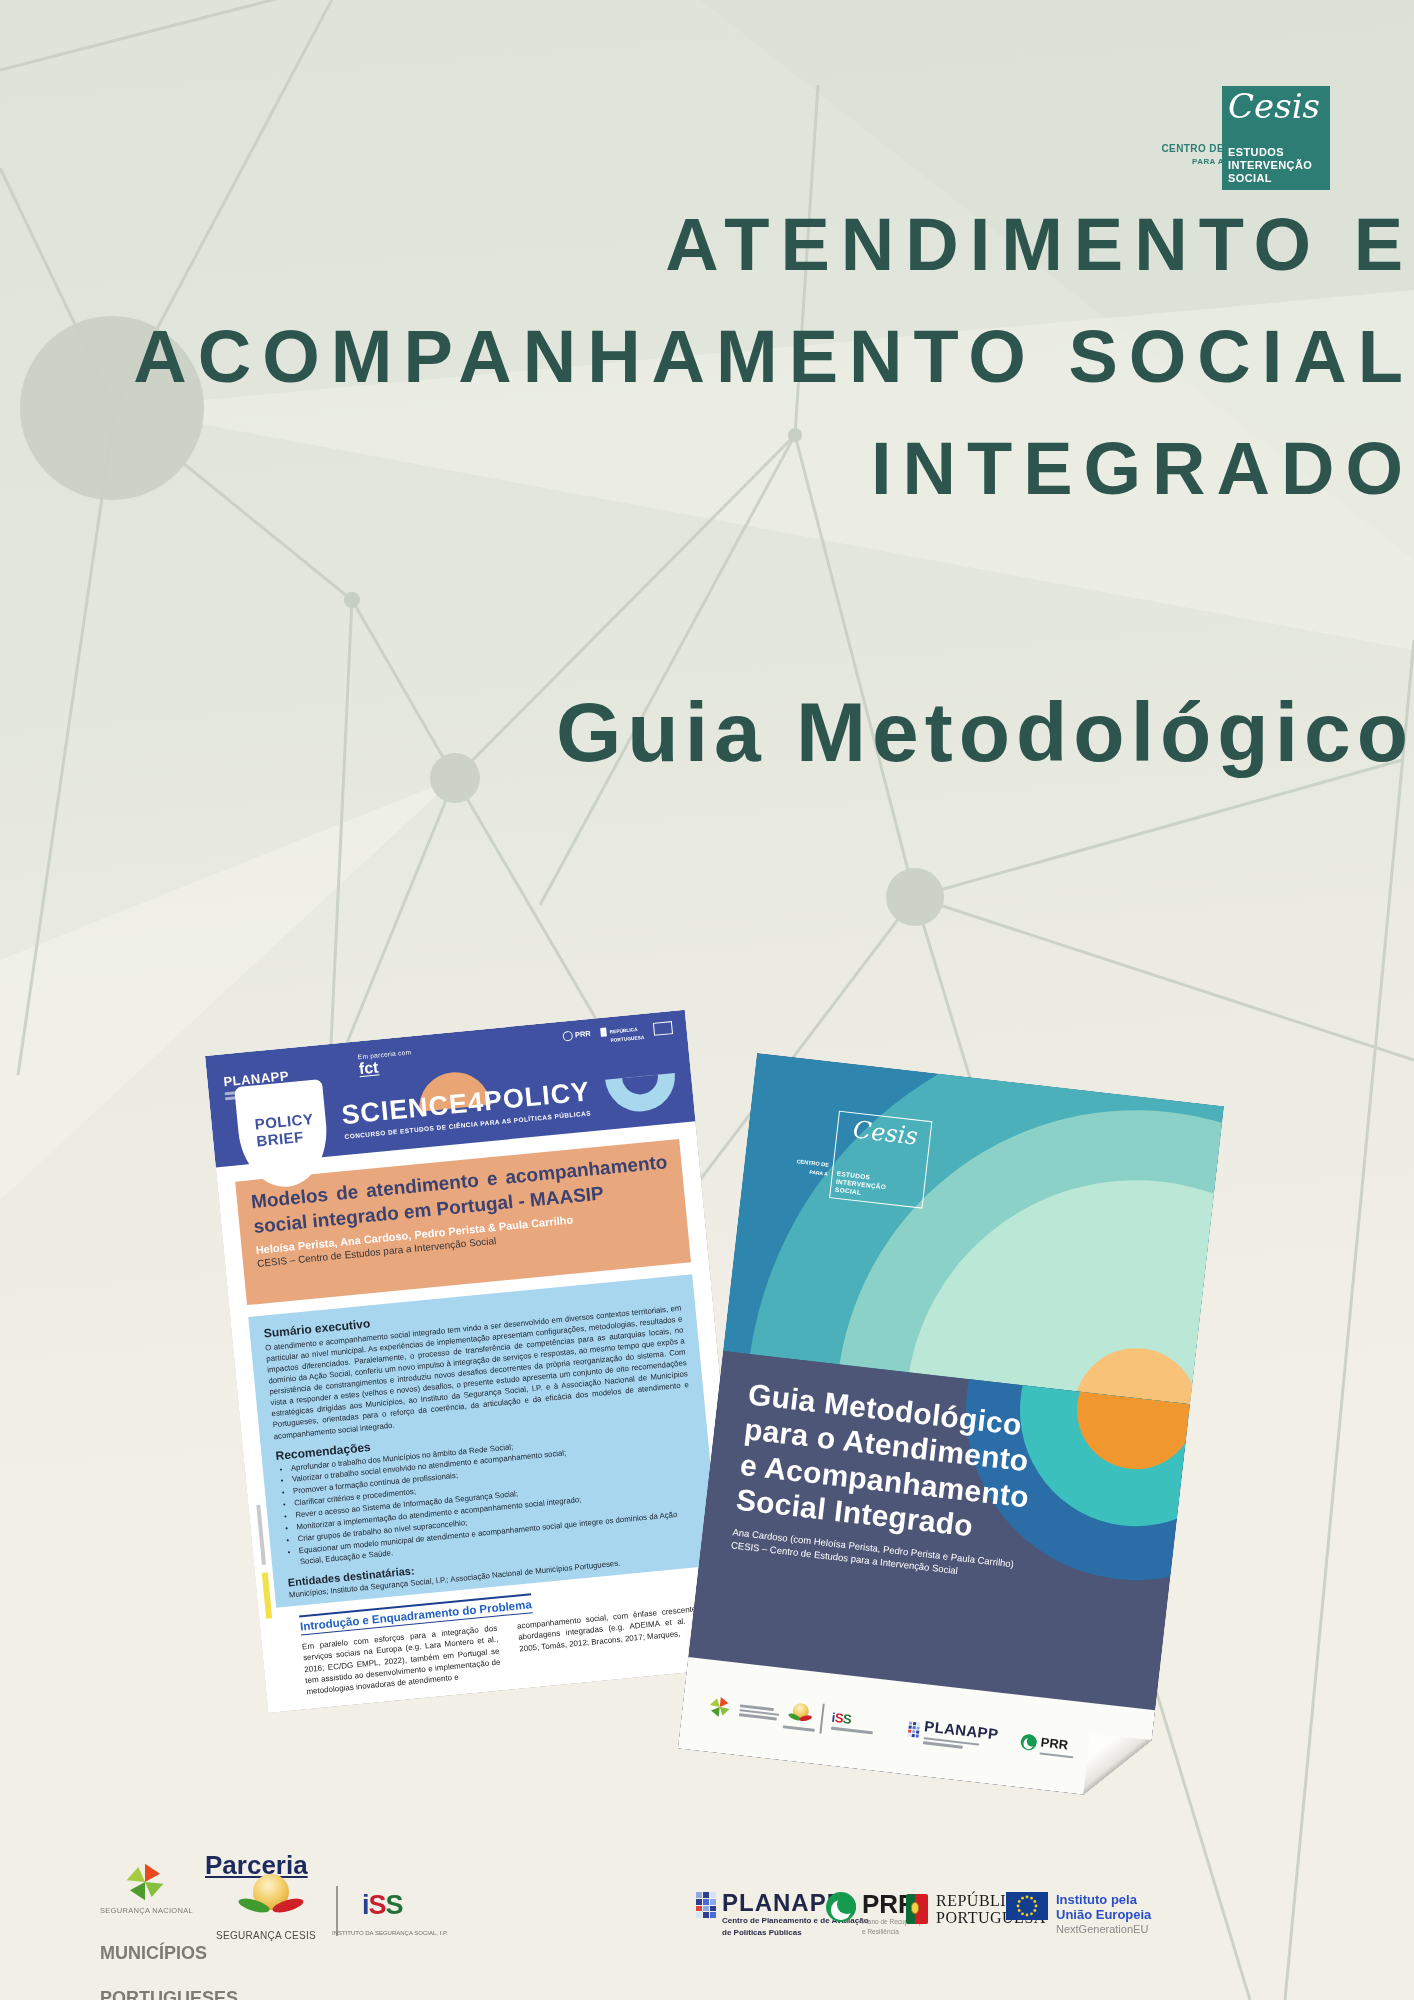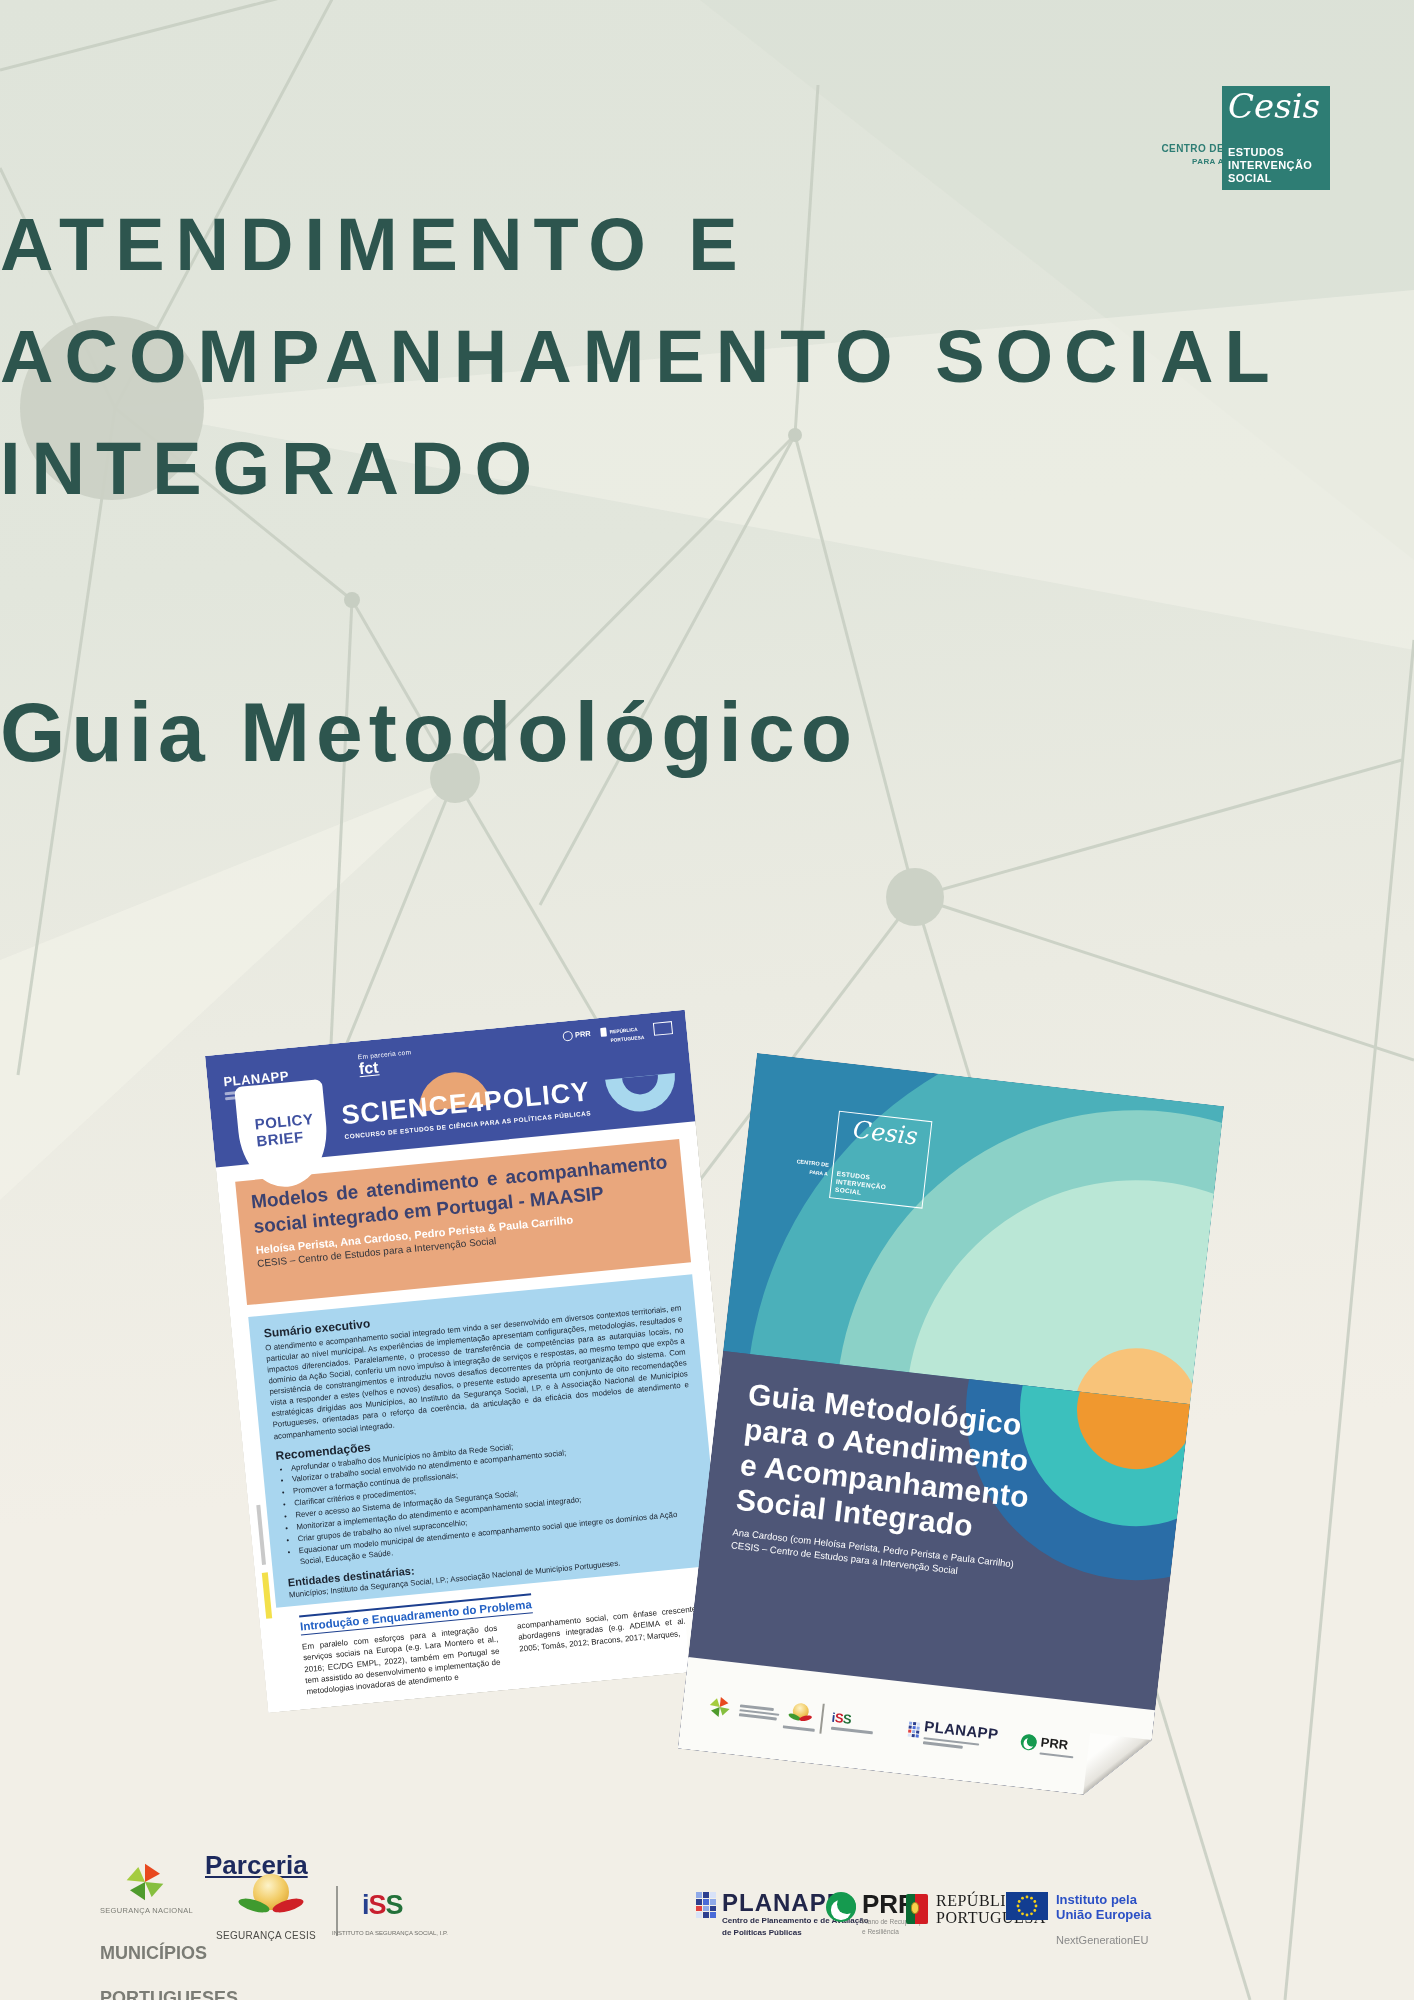--- a/index.html
+++ b/index.html
@@ -10,21 +10,21 @@
   }
   .bg-net{position:absolute;inset:0;z-index:0;}
   
   .cesis-badge{position:absolute;left:1118px;top:86px;width:212px;height:108px;z-index:2;}
   .cb-square{position:absolute;right:0;top:0;width:108px;height:104px;background:#2e7d74;}
   .cb-script{position:absolute;right:10px;top:0px;color:#fff;font-family:"DejaVu Serif",serif;font-style:italic;font-size:34px;}
   .cb-in{position:absolute;left:6px;bottom:5px;color:#fff;font-weight:bold;font-size:11px;line-height:13px;letter-spacing:.4px;}
   .cb-out1{position:absolute;right:106px;top:57px;color:#2e7d74;font-weight:bold;font-size:10px;letter-spacing:.4px;}
   .cb-out2{position:absolute;right:106px;top:71px;color:#2e7d74;font-weight:bold;font-size:8px;letter-spacing:.4px;}
   
-  .hline{position:absolute;left:0;right:0;text-align:left;font-weight:bold;color:#2d554e;z-index:1;white-space:nowrap;}
+  .hline{position:absolute;left:0;right:0;text-align:right;font-weight:bold;color:#2d554e;z-index:1;white-space:nowrap;}
   .h1a{top:202px;font-size:74px;letter-spacing:11px;}
   .h1b{top:314px;font-size:74px;letter-spacing:11px;}
   .h1c{top:426px;font-size:74px;letter-spacing:11px;}
   .h2a{top:580px;font-size:84px;font-style:italic;letter-spacing:3px;}
   .h2b{top:684px;font-size:84px;letter-spacing:6px;}
   .h3a{top:842px;font-size:58px;letter-spacing:4px;}
   
   .doc{position:absolute;transform-origin:0 0;box-shadow:14px 26px 40px rgba(75,75,62,.35),4px 8px 14px rgba(75,75,62,.18);}
   
   .pb{left:205px;top:1056px;width:482px;height:660px;background:#fff;transform:rotate(-5.5deg);z-index:3;
@@ -114,21 +114,21 @@
   .f-planapp{position:absolute;left:696px;top:1892px;z-index:1;display:flex;gap:6px;}
   .f-planapp .t{font-weight:bold;font-size:24px;color:#22264a;letter-spacing:1px;line-height:22px;}
   .f-planapp .cap{font-size:8px;font-weight:bold;color:#2a2c49;line-height:9.5px;margin-top:2px;}
   .f-prr{position:absolute;left:826px;top:1892px;z-index:1;display:flex;gap:6px;align-items:flex-start;}
   .f-prr .t{font-weight:bold;font-size:26px;color:#1c1c1c;line-height:24px;}
   .f-prr .cap{font-size:6.5px;color:#8a8a86;line-height:8px;margin-top:2px;}
   .f-rp{position:absolute;left:906px;top:1892px;z-index:1;display:flex;gap:8px;align-items:center;}
   .f-rp .t{font-family:"Liberation Serif",serif;font-size:16px;color:#1c1c1c;line-height:17px;letter-spacing:.5px;}
   .f-eu{position:absolute;left:1006px;top:1892px;z-index:1;display:flex;gap:8px;align-items:flex-start;}
   .f-eu .t1{font-size:13px;font-weight:bold;color:#2b50c5;line-height:15px;}
-  .f-eu .t2{font-size:11px;color:#8a8a8a;margin-top:12px;}
+  .f-eu .t2{font-size:11px;color:#8a8a8a;margin-top:1px;}
 </style>
 </head>
 <body>
 
 <div class="poster">
 
   <svg class="bg-net" width="1414" height="2000" viewBox="0 0 1414 2000" xmlns="http://www.w3.org/2000/svg">
     <polygon points="700,0 1414,0 1414,560" fill="#d8ded2" opacity="0.45"></polygon>
     <polygon points="115,408 1414,290 1414,650" fill="#f2f2e9" opacity="0.55"></polygon>
     <polygon points="455,778 0,960 0,1200" fill="#f4f3ea" opacity="0.6"></polygon>

